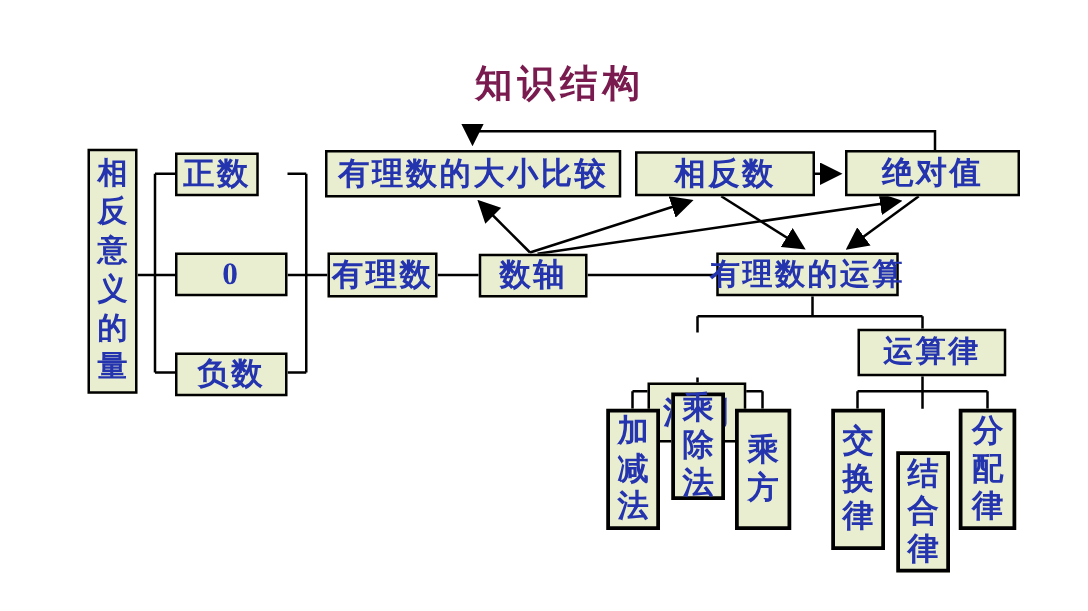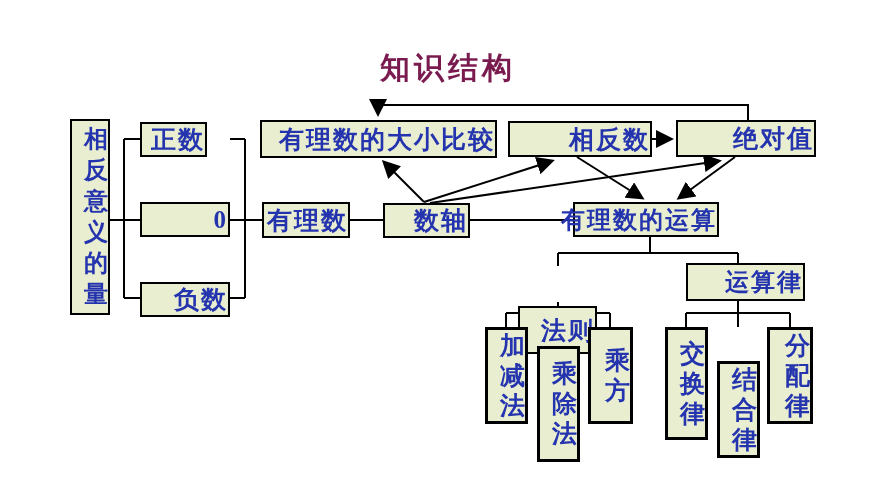--- a/index.html
+++ b/index.html
@@ -20,21 +20,21 @@
   svg.wires{position:absolute;left:0;top:0;z-index:1;}
   .page-title{
     position:absolute;left:366px;top:50px;width:150px;height:36px;
     color:var(--title-color);font-size:30px;font-weight:bold;
     text-align:right;letter-spacing:4px;z-index:2;line-height:36px;
   }
   .node{
     position:absolute;box-sizing:border-box;z-index:2;
     background:var(--box-fill);border:2px solid var(--box-border);
     color:var(--text-color);font-weight:bold;
-    display:flex;align-items:center;justify-content:flex-end;
+    display:flex;align-items:center;justify-content:center;
     text-align:center;
   }
   .node.h{font-size:25px;line-height:1;letter-spacing:2px;white-space:nowrap;}
   .node.v{border-width:3px;}
   .node.v .vtxt{
     width:1em;font-size:25px;line-height:30px;
     word-break:break-all;text-align:center;letter-spacing:0;
   }
   .node.vtall .vtxt{font-size:24px;line-height:31px;}
   
@@ -44,21 +44,21 @@
   #n-fushu    {left:140px;top:282px;width:90px; height:35px;}
   #n-daxiao   {left:260px;top:120px;width:237px;height:38px;}
   #n-xiangfan {left:508px;top:121px;width:144px;height:36px;}
   #n-juedui   {left:676px;top:120px;width:140px;height:37px;}
   #n-youlishu {left:262px;top:202px;width:88px; height:36px;}
   #n-shuzhou  {left:383px;top:203px;width:87px; height:35px;}
   #n-yunsuan  {left:573px;top:202px;width:146px;height:35px;font-size:24px;}
   #n-faze     {left:518px;top:278px;width:79px; height:48px;margin-top:28px;}
   #n-yslv     {left:686px;top:263px;width:119px;height:38px;font-size:24px;}
   #n-jiajian  {left:485px;top:327px;width:43px; height:97px;}
-  #n-chengchu {left:537px;top:346px;width:43px; height:116px;}
+  #n-chengchu {left:537px;top:314px;width:43px; height:86px;}
   #n-chengfang{left:588px;top:327px;width:45px; height:97px;}
   #n-jiaohuan {left:665px;top:327px;width:43px; height:113px;}
   #n-jiehe    {left:717px;top:327px;width:43px; height:97px;margin-top:34px;}
   #n-fenpei   {left:767px;top:327px;width:46px; height:97px;}
 </style>
 </head>
 <body>
 
 <div class="canvas">
 

